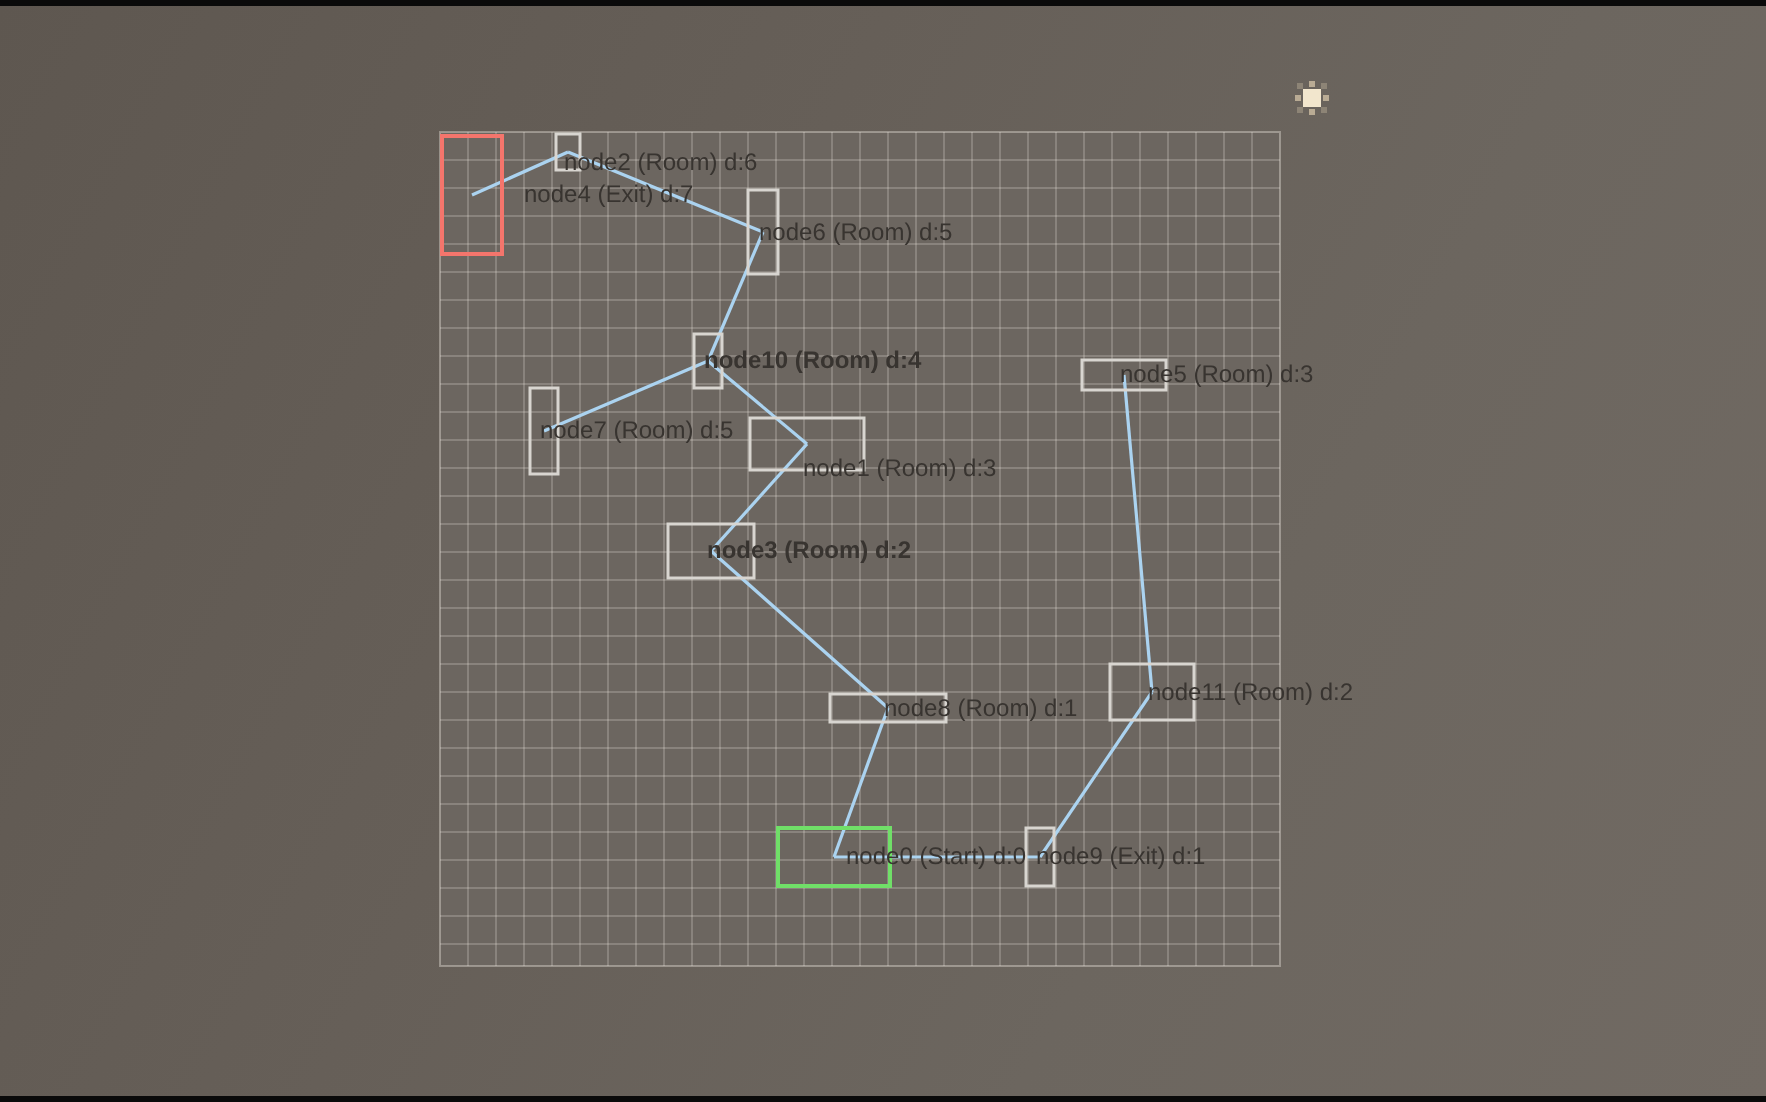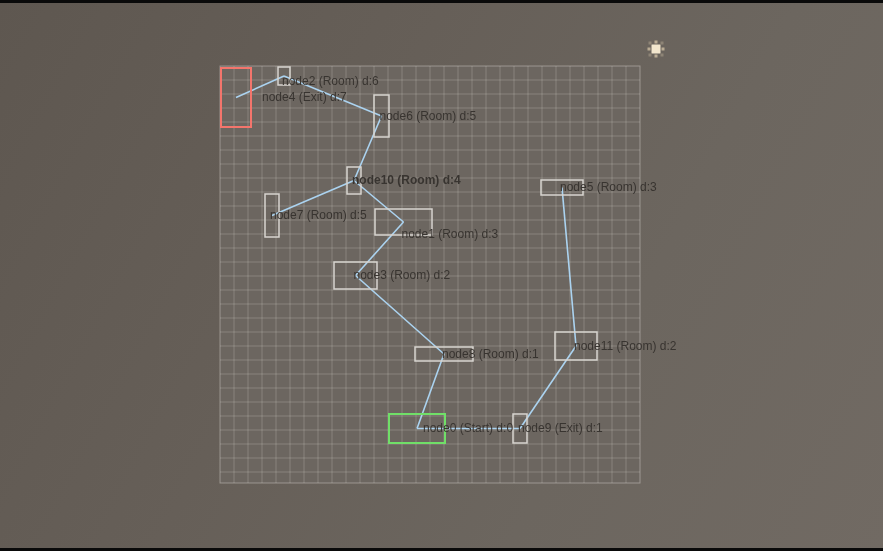--- a/index.html
+++ b/index.html
@@ -123,21 +123,21 @@
         <rect x="-7.5" y="-7.5" width="3" height="3" fill="#8d8476"></rect>
         <rect x="4.5" y="-7.5" width="3" height="3" fill="#8d8476"></rect>
         <rect x="-7.5" y="4.5" width="3" height="3" fill="#8d8476"></rect>
         <rect x="4.5" y="4.5" width="3" height="3" fill="#8d8476"></rect>
       </g>
     </svg>
   <div id="labels">
       <span class="node-label" style="left: 423px; top: 422px;">node0 (Start) d:0</span>
       <span class="node-label" style="left: 401.5px; top: 215.5px; margin-top: 12px;">node1 (Room) d:3</span>
       <span class="node-label" style="left: 282px; top: 64px; margin-top: 11px;">node2 (Room) d:6</span>
-      <span class="node-label" style="left: 353.5px; top: 269px;">node3 (Room) d:2</span>
+      <span class="node-label" style="left: 353.5px; top: 269px; font-weight: bold;">node3 (Room) d:2</span>
       <span class="node-label" style="left: 234px; top: 91px; margin-left: 28px;">node4 (Exit) d:7</span>
       <span class="node-label" style="left: 560px; top: 181px;">node5 (Room) d:3</span>
       <span class="node-label" style="left: 379.5px; top: 109.5px;">node6 (Room) d:5</span>
       <span class="node-label" style="left: 270px; top: 209px;">node7 (Room) d:5</span>
       <span class="node-label" style="left: 442px; top: 347.5px; text-align: right;">node8 (Room) d:1</span>
       <span class="node-label" style="left: 518px; top: 422px;">node9 (Exit) d:1</span>
       <span class="node-label" style="left: 352px; top: 174px; font-weight: bold;">node10 (Room) d:4</span>
       <span class="node-label" style="left: 574px; top: 339.5px;">node11 (Room) d:2</span>
     </div>
   <div class="letterbox top"></div>

